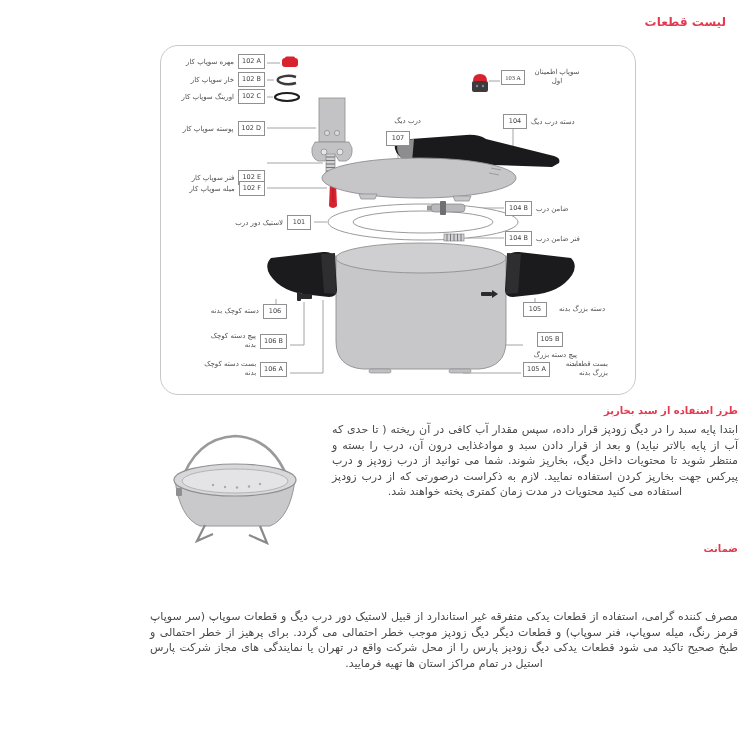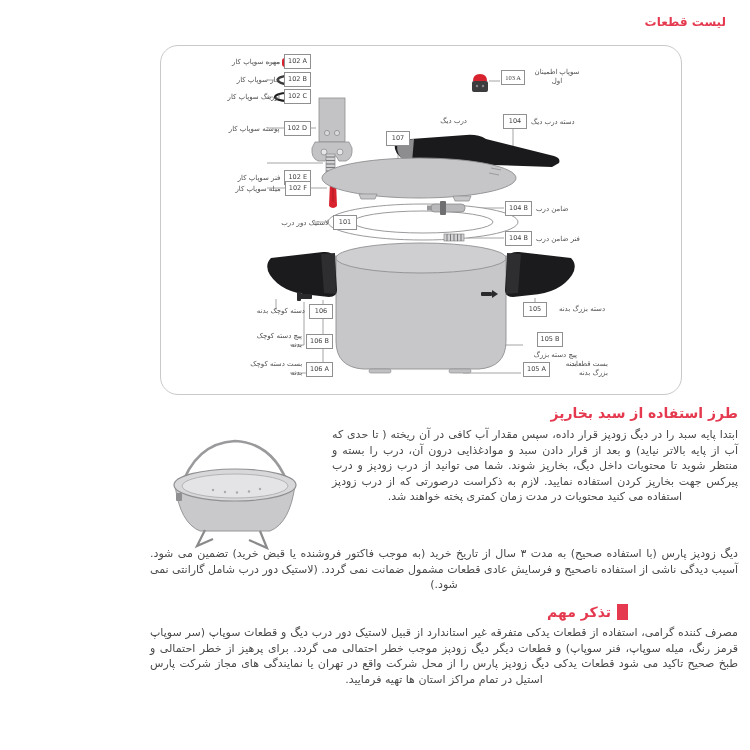--- a/index.html
+++ b/index.html
@@ -3,34 +3,34 @@
 <meta charset="utf-8">
 <style>
   * { margin:0; padding:0; box-sizing:border-box; }
   html,body { width:750px; height:750px; background:#ffffff;
     font-family:"DejaVu Sans", sans-serif; color:#4a4a4a; }
   .page { position:relative; width:750px; height:750px; overflow:hidden; direction:rtl;padding-left:9px; }
 
   .page-title { position:absolute; top:15px; right:24px; font-size:12px; font-weight:bold; color:#e5394f; }
 
   
-  .diagram { position:absolute; left:160px; top:45px; width:522px; height:350px;
+  .diagram { position:absolute; left:160px; top:45px; width:476px; height:350px;
     border:1px solid #c9c9c9; border-radius:18px; direction:ltr; }
   .diagram svg { position:absolute; left:0; top:0; }
 
   .part-row { position:absolute; display:flex; align-items:center; gap:4px; direction:ltr; }
   .part-label { font-size:7px; color:#4f4f4f; white-space:nowrap; direction:rtl; }
   .part-label.wrap { white-space:normal; width:54px; text-align:right; line-height:9px; }
   .part-label.ctr { white-space:normal; width:56px; text-align:center; line-height:9px; }
   .part-code { direction:ltr; font-size:6.5px; line-height:9px; color:#3f3f3f; background:#fff;
     border:1px solid #909092; padding:2px 3px; min-width:24px; text-align:center; white-space:nowrap; }
 
   
   .section { position:absolute; left:150px; width:588px; }
-  .sec-heading { font-size:14px; font-weight:bold; color:#e5394f; text-align:right; }
+  .sec-heading { font-size:10px; font-weight:bold; color:#e5394f; text-align:right; }
   .body-text { font-size:11px; line-height:15.5px; color:#4a4a4a; text-align:justify; text-align-last:center; }
 
   .steamer-flex { display:flex; flex-direction:row; justify-content:space-between; margin-top:6px; }
   .steamer-par { width:406px; }
   .basket-wrap { width:165px; padding-top:8px; }
 
   .notice-head-row { display:flex; flex-direction:row; align-items:center; gap:6px; padding-left:0; margin-right:110px; }
   .notice-square { width:11px; height:16px; background:#e5394f; flex:0 0 auto; }
   .warranty-par { margin-top:3px; }
   .notice-par { margin-top:5px; }
@@ -266,24 +266,20 @@
           </g>
           <path d="M50,95 L42,111 L58,104" fill="none" stroke="#8a8a8c" stroke-width="2.2"></path>
           <path d="M105,96 L112,113 L94,105" fill="none" stroke="#8a8a8c" stroke-width="2.2"></path>
           <rect x="21" y="58" width="6" height="8" rx="1" fill="#8f8f92"></rect>
         </svg>
       </div>
     </div>
   </div>
 
   <div class="section" style="top:543px;">
-    <p class="body-text warranty-par">دیگ زودپز پارس (با استفاده صحیح) به مدت ۳ سال از تاریخ خرید (به موجب فاکتور فروشنده یا قبض خرید) تضمین می شود. آسیب دیدگی ناشی از استفاده ناصحیح و فرسایش عادی قطعات مشمول ضمانت نمی گردد. (لاستیک دور درب شامل گارانتی نمی شود.)</p>
+    <div class="sec-heading">ضمانت</div>
   </div>
 
   <div class="section" style="top:604px;">
-    <div class="notice-head-row">
-      <span class="notice-square"></span>
-      <span class="sec-heading">تذکر مهم</span>
-    </div>
     <p class="body-text notice-par">مصرف کننده گرامی، استفاده از قطعات یدکی متفرقه غیر استاندارد از قبیل لاستیک دور درب دیگ و قطعات سوپاپ (سر سوپاپ قرمز رنگ، میله سوپاپ، فنر سوپاپ) و قطعات دیگر دیگ زودپز موجب خطر احتمالی می گردد. برای پرهیز از خطر احتمالی و طبخ صحیح تاکید می شود قطعات یدکی دیگ زودپز پارس را از محل شرکت واقع در تهران یا نمایندگی های مجاز شرکت پارس استیل در تمام مراکز استان ها تهیه فرمایید.</p>
   </div>
 
 </div>
 
 </body></html>

